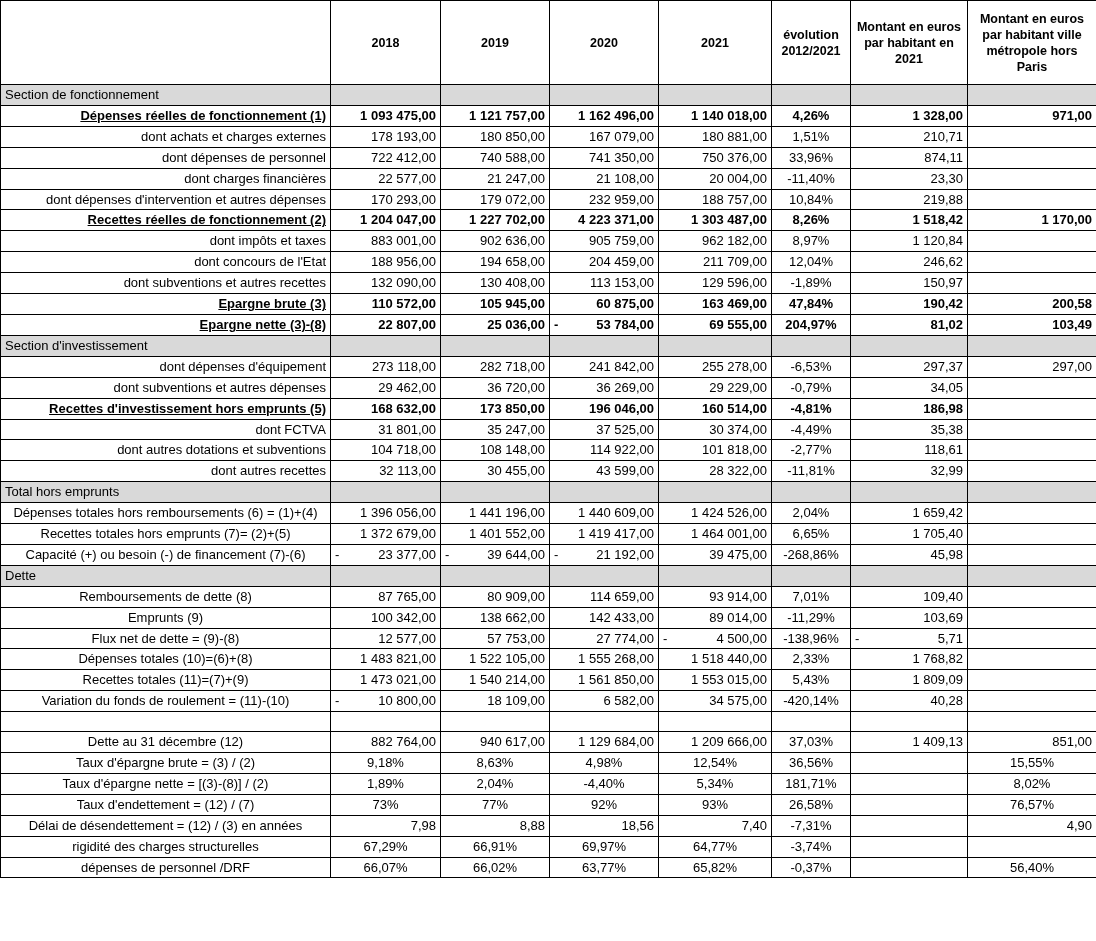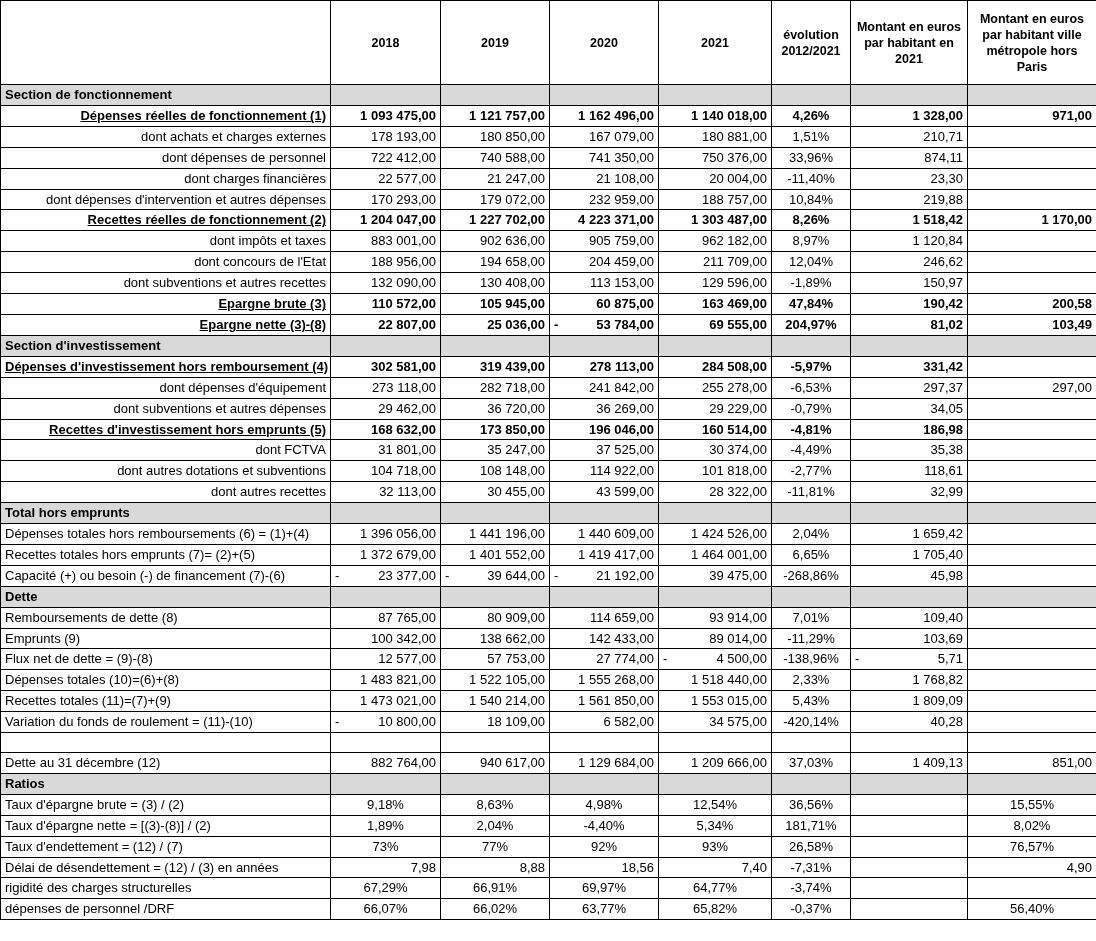--- a/index.html
+++ b/index.html
@@ -34,24 +34,24 @@
     padding: 0 2px;
     background: #ffffff;
   }
   tbody td {
     height: 19.93px;
     line-height: 19.9px;
     white-space: nowrap;
     vertical-align: middle;
   }
   tr.section td { background: #d9d9d9; }
-  tr.section td.label-section { font-weight: bold; text-align: left; }
+  tr.section td.label-section { font-weight: normal; text-align: left; }
   tr.main td { font-weight: bold; }
   td.label-main { text-align: right; text-decoration: underline; }
-  td.label-plain { text-align: left; }
+  td.label-plain { text-align: center; }
   td.label-sub { text-align: right; }
   td.num { text-align: right; }
   td.pct { text-align: center; }
   td.acct { padding: 0 4px; }
   .acct-wrap {
     display: flex;
     justify-content: space-between;
     align-items: center;
     width: 100%;
   }
@@ -212,30 +212,20 @@
         <tr class="section">
           <td class="label-section">Section d'investissement</td>
           <td class="num"></td>
           <td class="num"></td>
           <td class="num"></td>
           <td class="num"></td>
           <td class="num"></td>
           <td class="num"></td>
           <td class="num"></td>
         </tr>
-        <tr class="main">
-          <td class="label-main">Dépenses d'investissement hors remboursement (4)</td>
-          <td class="num">302 581,00</td>
-          <td class="num">319 439,00</td>
-          <td class="num">278 113,00</td>
-          <td class="num">284 508,00</td>
-          <td class="pct">-5,97%</td>
-          <td class="num">331,42</td>
-          <td class="num"></td>
-        </tr>
         <tr class="sub">
           <td class="label-sub">dont dépenses d'équipement</td>
           <td class="num">273 118,00</td>
           <td class="num">282 718,00</td>
           <td class="num">241 842,00</td>
           <td class="num">255 278,00</td>
           <td class="pct">-6,53%</td>
           <td class="num">297,37</td>
           <td class="num">297,00</td>
         </tr>
@@ -442,30 +432,20 @@
         <tr class="plain">
           <td class="label-plain">Dette au 31 décembre (12)</td>
           <td class="num">882 764,00</td>
           <td class="num">940 617,00</td>
           <td class="num">1 129 684,00</td>
           <td class="num">1 209 666,00</td>
           <td class="pct">37,03%</td>
           <td class="num">1 409,13</td>
           <td class="num">851,00</td>
         </tr>
-        <tr class="section">
-          <td class="label-section">Ratios</td>
-          <td class="num"></td>
-          <td class="num"></td>
-          <td class="num"></td>
-          <td class="num"></td>
-          <td class="num"></td>
-          <td class="num"></td>
-          <td class="num"></td>
-        </tr>
         <tr class="plain">
           <td class="label-plain">Taux d'épargne brute = (3) / (2)</td>
           <td class="pct">9,18%</td>
           <td class="pct">8,63%</td>
           <td class="pct">4,98%</td>
           <td class="pct">12,54%</td>
           <td class="pct">36,56%</td>
           <td class="num"></td>
           <td class="pct">15,55%</td>
         </tr>

